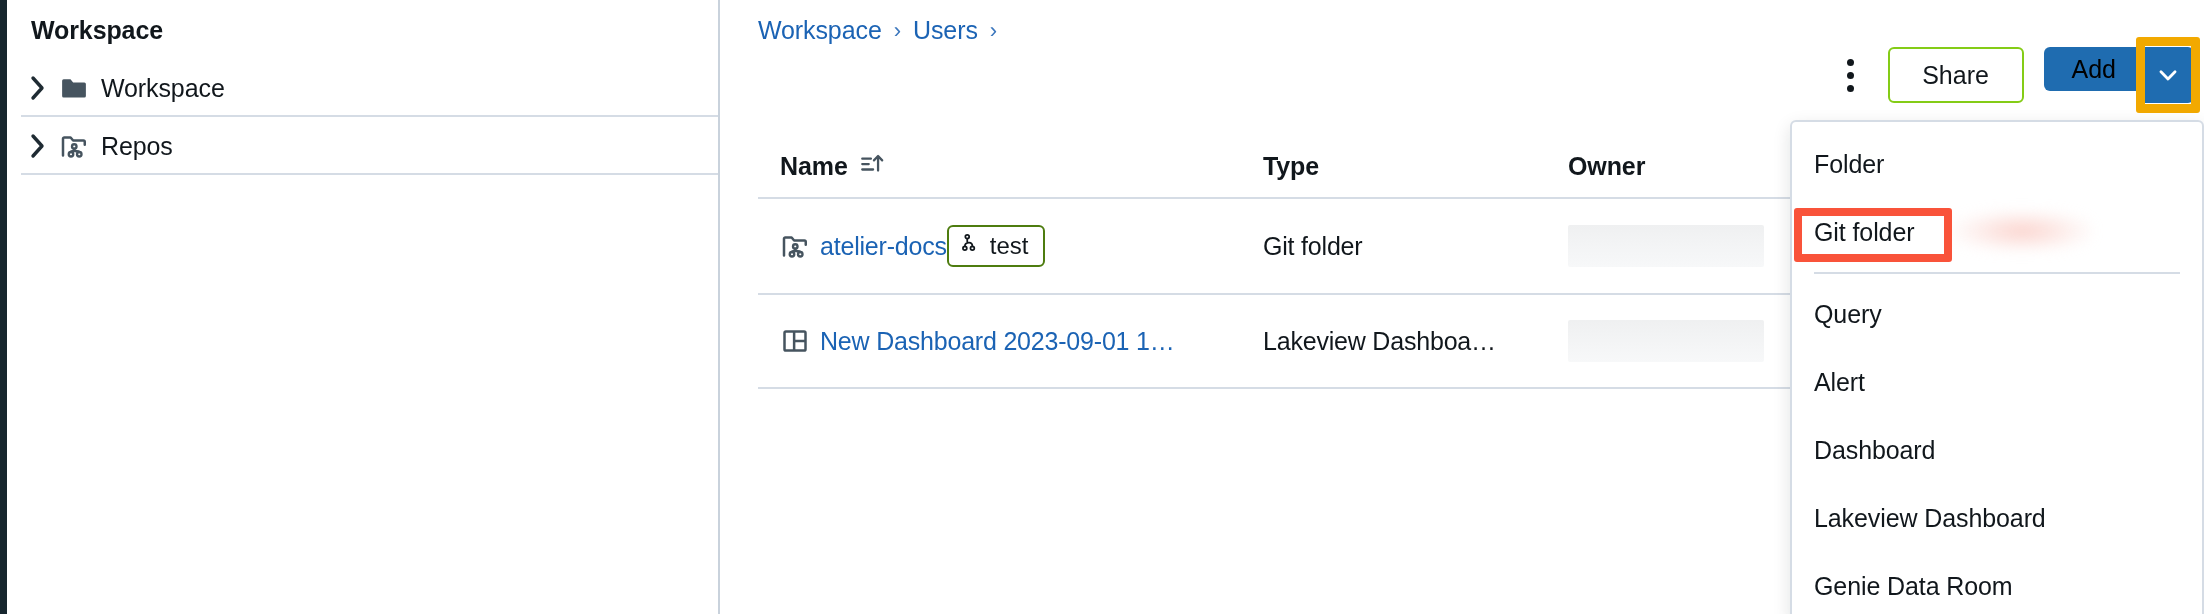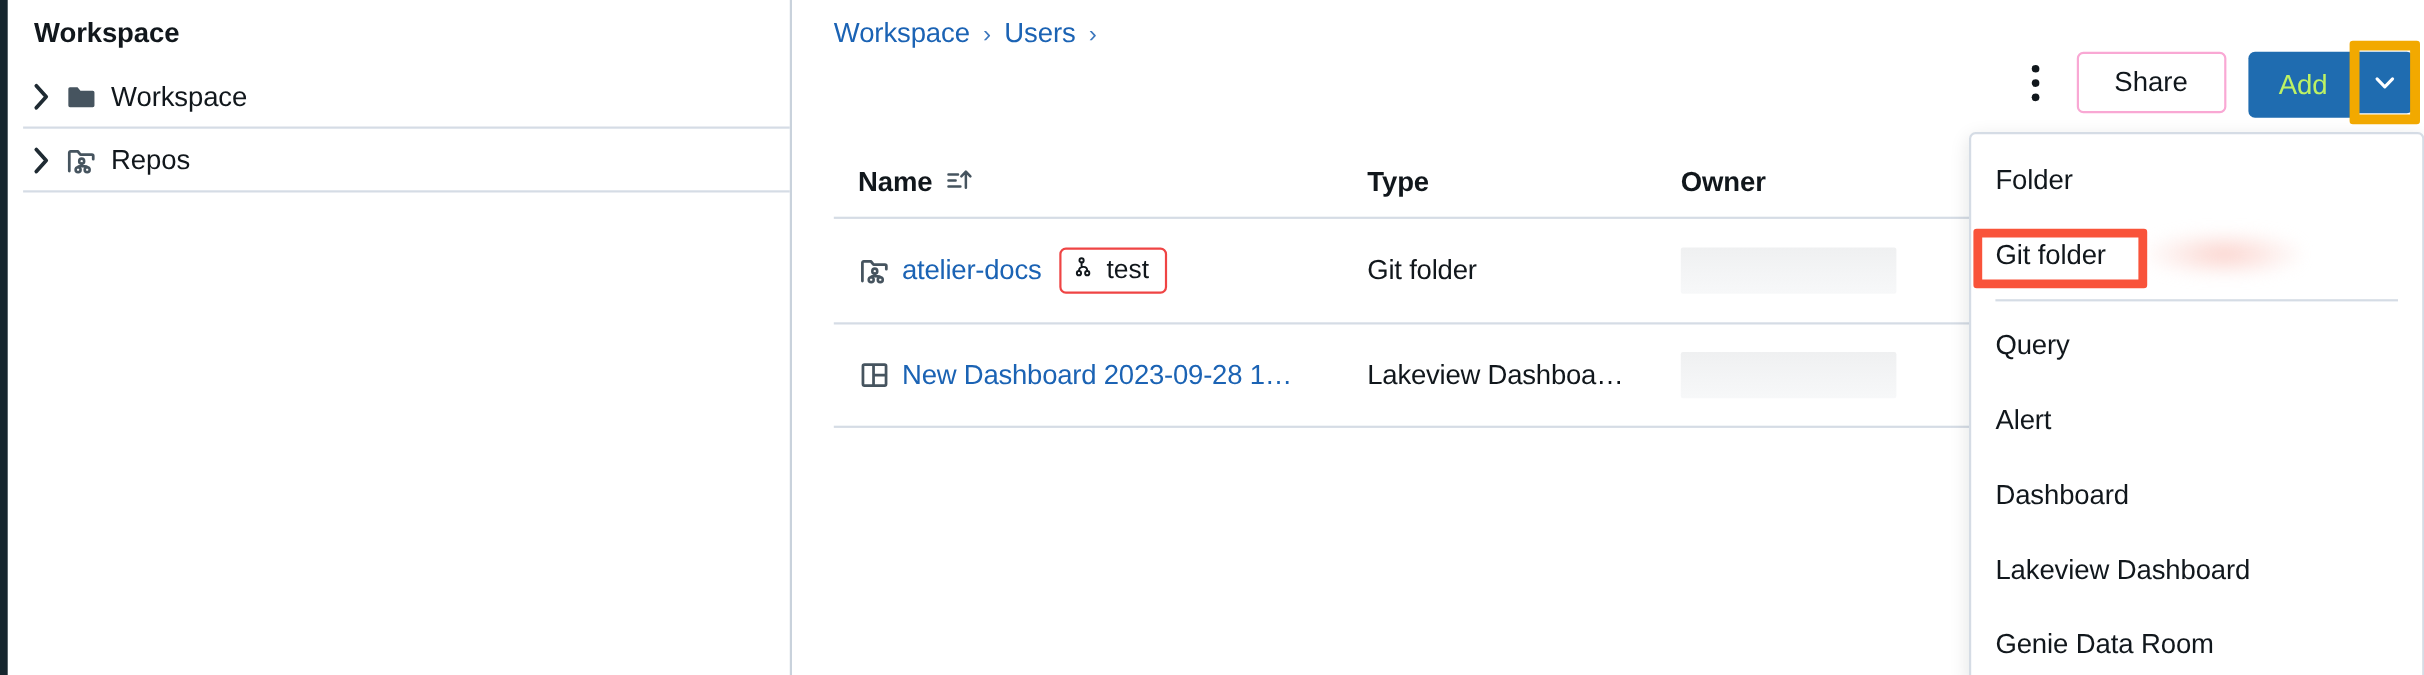--- a/index.html
+++ b/index.html
@@ -160,41 +160,41 @@
   .kebab i {
     display: block;
     width: 7px; height: 7px;
     border-radius: 50%;
     background: #11171c;
   }
   .btn-share {
     height: 56px;
     min-width: 136px;
     padding: 0 28px;
-    border: 2px solid #f9a8d4;
+    border: 2px solid #84cc16;
     border-radius: 6px;
     background: #ffffff;
     color: #11171c;
     font-size: 25px;
     font-family: "Liberation Sans", sans-serif;
     display: flex; align-items: center; justify-content: center;
     cursor: pointer;
   }
   .add-group {
     display: flex;
     height: 56px;
     border-radius: 6px;
     overflow: visible;
     position: relative;
   }
   .btn-add {
-    height: 60px;
+    height: 44px;
     padding: 0 26px 0 28px;
     background: #1f6cb0;
-    color: #bef264;
+    color: #000000;
     font-size: 25px;
     border: none;
     border-radius: 6px 0 0 6px;
     font-family: "Liberation Sans", sans-serif;
     display: flex; align-items: center;
     cursor: pointer;
   }
   .btn-add-caret {
     height: 56px;
     width: 52px;
@@ -222,20 +222,21 @@
   .table {
     position: absolute;
     left: 36px;
     right: 0;
     top: 135px;
   }
   .thead, .trow {
     display: flex;
     align-items: center;
     position: relative;
+    gap: 20px;
   }
   .thead { height: 62px; }
   .trow  { height: 96px; border-top: 2px solid #d5dce5; }
   .trow.last { border-bottom: 2px solid #d5dce5; }
 
   .col-name  { width: 485px; flex: 0 0 485px; padding-left: 22px; display:flex; align-items:center; }
   .col-type  { width: 285px; flex: 0 0 285px; display:flex; align-items:center; }
   .col-owner { width: 300px; flex: 0 0 300px; display:flex; align-items:center; }
 
   .th {
@@ -254,24 +255,24 @@
     color: #46545f;
   }
   .row-link {
     font-size: 25px;
     color: #1b63b4;
     letter-spacing: -0.2px;
     white-space: nowrap;
     cursor: pointer;
   }
   .branch-badge {
-    margin-left: 16px;
+    margin-left: 0;
     height: 42px;
     padding: 0 14px 0 10px;
-    border: 2px solid #ef4444;
+    border: 2px solid #4d7c0f;
     border-radius: 6px;
     display: flex; align-items: center; gap: 9px;
     font-size: 24px;
     color: #11171c;
     background: #fff;
     cursor: pointer;
     white-space: nowrap;
   }
   .cell-type {
     font-size: 25px;
@@ -472,21 +473,21 @@
       </div>
 
       <div class="trow last">
         <div class="col-name">
           <span class="row-icon">
             <svg width="30" height="30" viewBox="0 0 24 24" fill="none" aria-hidden="true">
               <rect x="3.6" y="4.4" width="16.8" height="15.2" rx="1.1" stroke="#46545f" stroke-width="2"></rect>
               <path d="M11.3 4.4 V19.6 M11.3 12 H20.4" stroke="#46545f" stroke-width="2"></path>
             </svg>
           </span>
-          <span class="row-link">New Dashboard 2023-09-28 1…</span>
+          <span class="row-link">New Dashboard 2023-09-01 1…</span>
         </div>
         <div class="col-type">
           <span class="cell-type">Lakeview Dashboa…</span>
         </div>
         <div class="col-owner">
           <span class="redact-owner"></span>
         </div>
       </div>
 
     </div>

